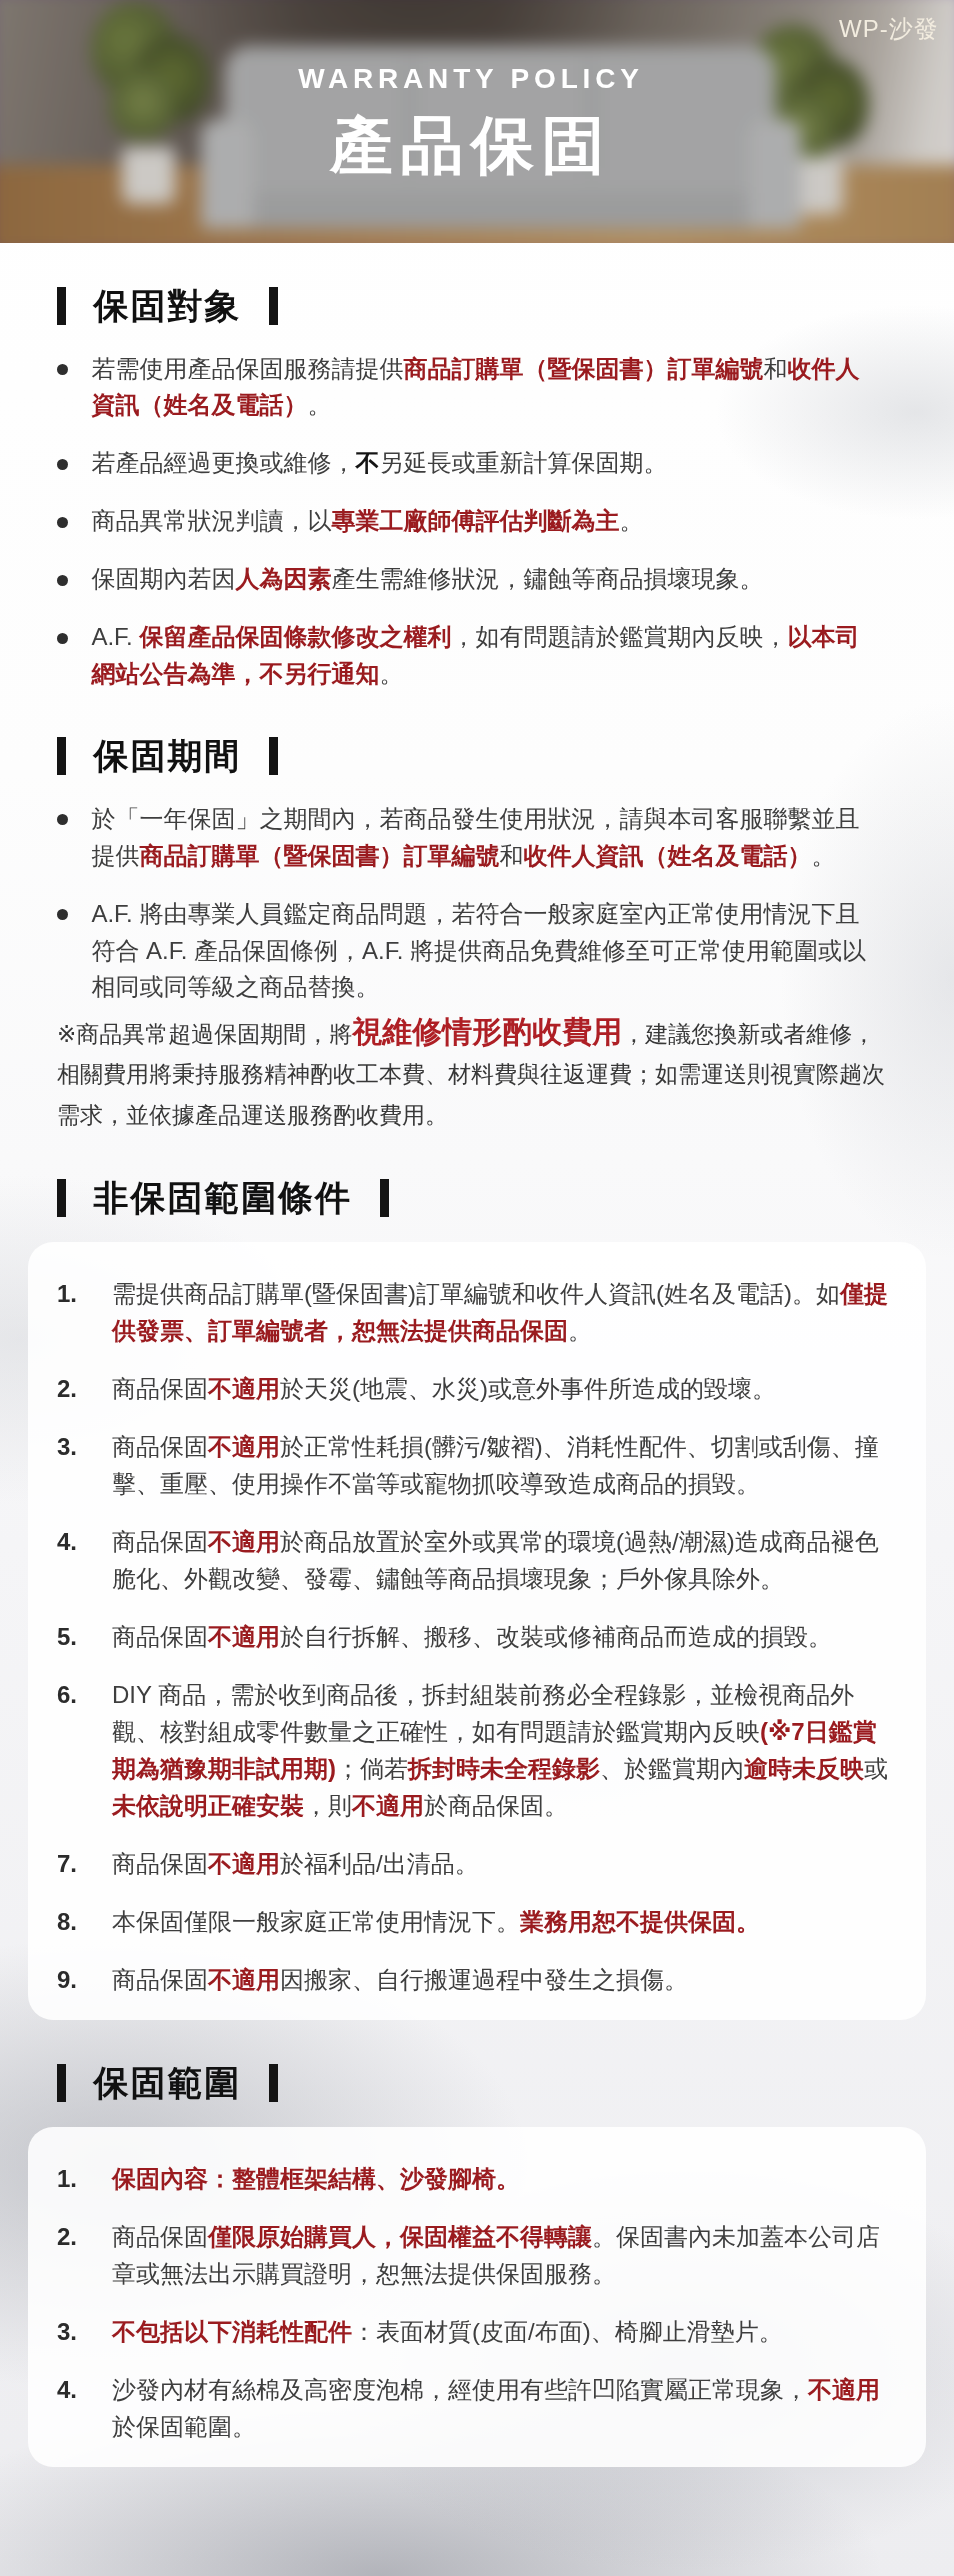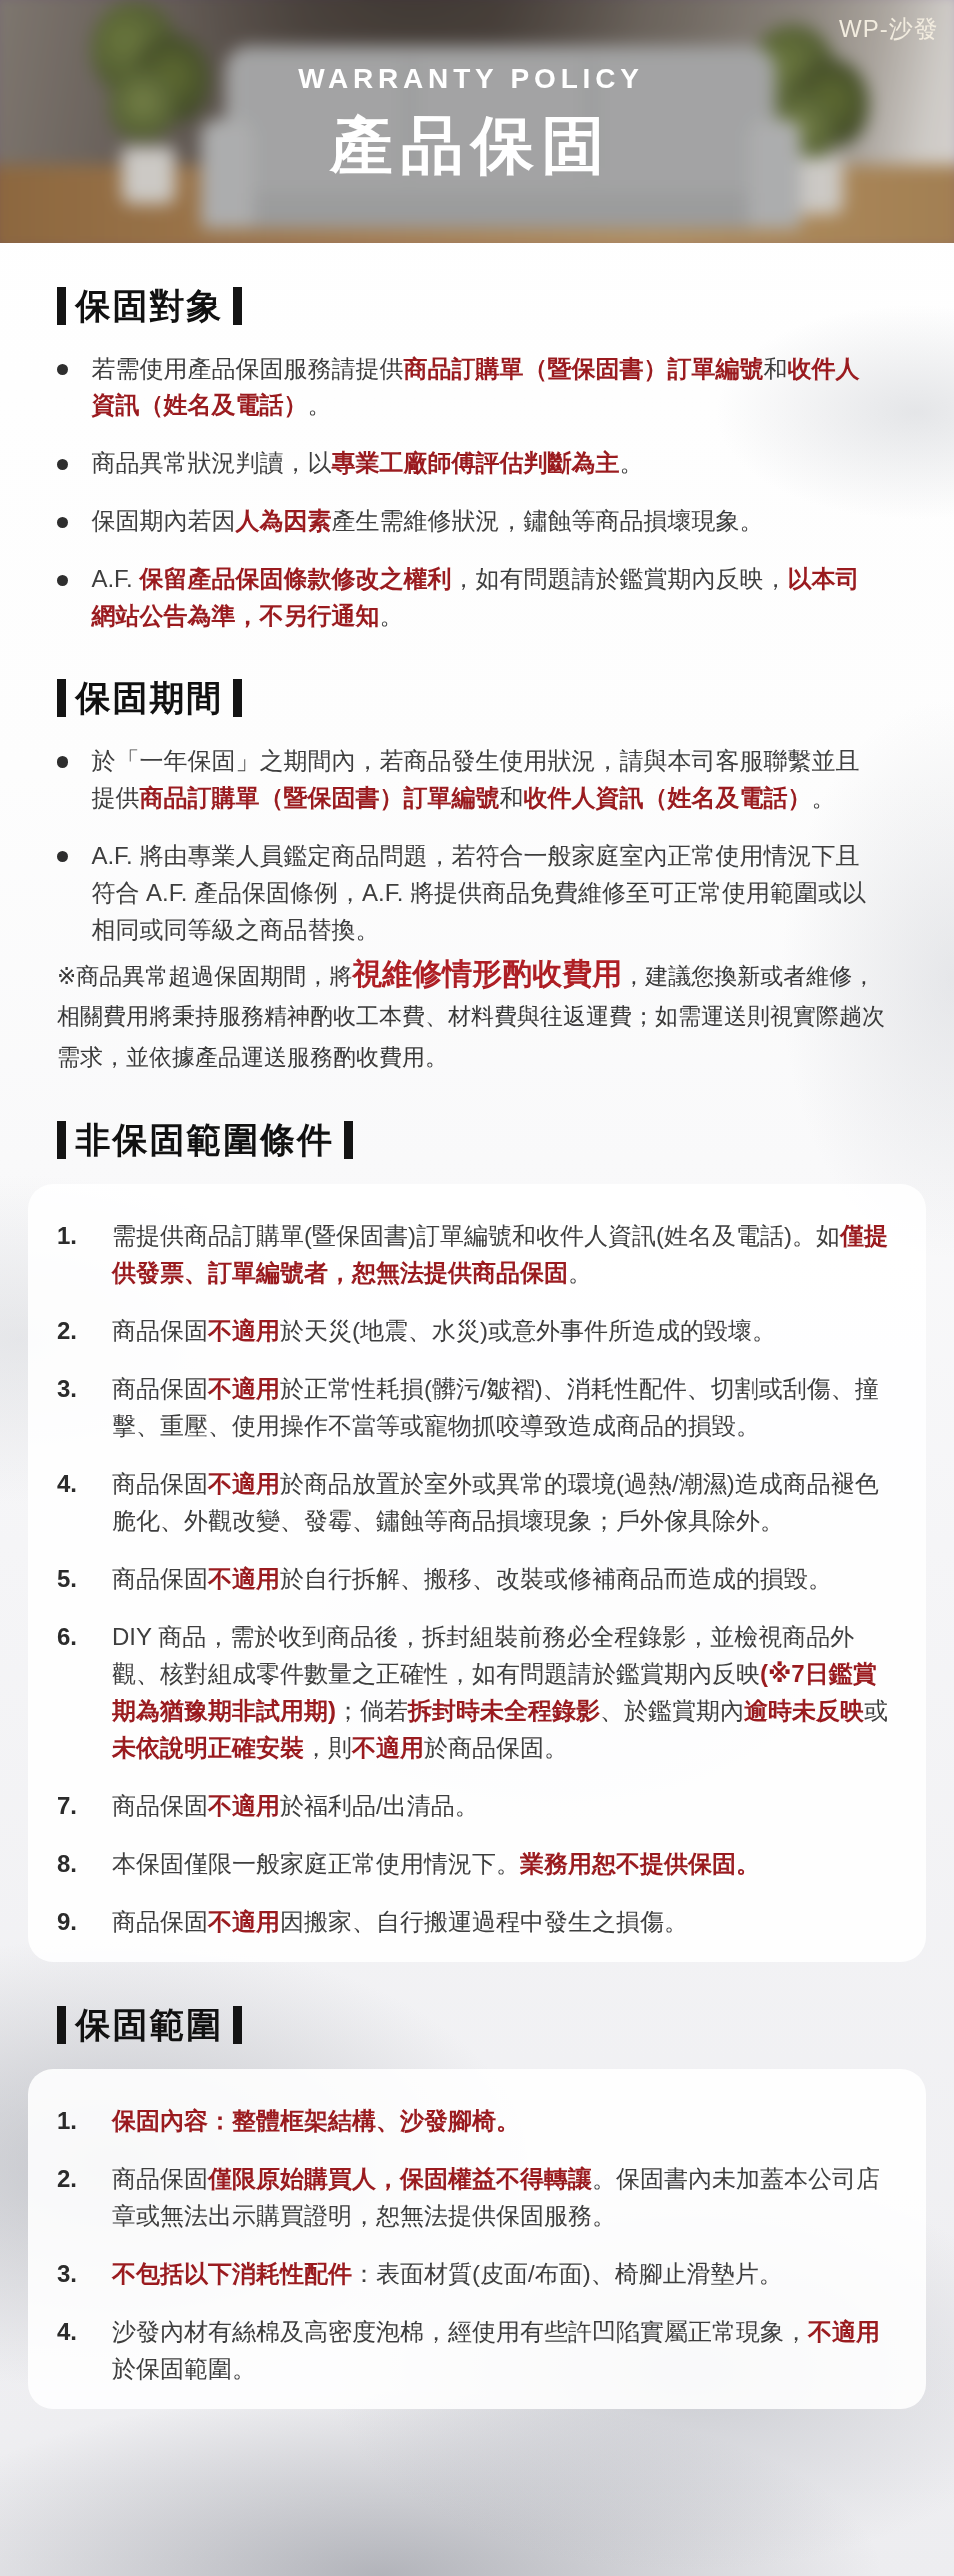--- a/index.html
+++ b/index.html
@@ -45,21 +45,21 @@
   .pot.pl{left:135px;top:160px;}
   .pot.pr{left:803px;top:170px;}
   .hero-overlay{position:absolute;inset:0;background:rgba(70,64,60,.18);}
   .hero-text{position:absolute;left:0;right:12px;top:63px;text-align:center;color:#ffffff;}
   .hero-sub{font-size:28px;font-weight:700;letter-spacing:4.8px;}
   .hero-title{font-size:63px;font-weight:800;letter-spacing:7.6px;margin-top:7.6px;}
   .hero-badge{position:absolute;top:13.4px;right:15.3px;color:#f2ecdf;font-size:24px;letter-spacing:1px;}
   
   #sections-root{padding:0 57px;}
   .section{margin-top:44px;}
-  .sec-head{display:flex;align-items:center;gap:10px;margin:0 0 25px 0;}
+  .sec-head{display:flex;align-items:center;gap:28px;margin:0 0 25px 0;}
   .sec-bar{width:8.6px;height:38px;background:#141414;flex:none;}
   .sec-title{font-size:35px;font-weight:900;color:#111;letter-spacing:1.9px;line-height:1.1;}
   .list{margin:0;padding:0;}
   .item{display:flex;gap:23px;margin-bottom:21px;font-size:24px;line-height:1.54;color:#3e3e3e;}
   .item:last-child{margin-bottom:7.6px;}
   .item .txt{max-width:782px;}
   .dot{flex:none;width:11.4px;height:11.4px;border-radius:50%;background:#2e2e2e;margin-top:13.4px;}
   .num{flex:none;width:32px;font-weight:700;color:#2b2b2b;}
   .rb{color:#9a1b1f;font-weight:800;}
   .b{color:#141414;font-weight:800;}
@@ -109,20 +109,24 @@
         <span class="sec-title">保固對象</span>
         <span class="sec-bar"></span>
       </h2>
       <div class="list">
         <div class="item">
           <span class="dot"></span>
           <span class="txt"><span>若需使用產品保固服務請提供</span><span class="rb">商品訂購單（暨保固書）訂單編號</span><span>和</span><span class="rb">收件人資訊（姓名及電話）</span><span>。</span></span>
         </div>
         <div class="item">
           <span class="dot"></span>
+          <span class="txt"><span>若產品經過更換或維修，</span><span class="b">不</span><span>另延長或重新計算保固期。</span></span>
+        </div>
+        <div class="item">
+          <span class="dot"></span>
           <span class="txt"><span>商品異常狀況判讀，以</span><span class="rb">專業工廠師傅評估判斷為主</span><span>。</span></span>
         </div>
         <div class="item">
           <span class="dot"></span>
           <span class="txt"><span>保固期內若因</span><span class="rb">人為因素</span><span>產生需維修狀況，鏽蝕等商品損壞現象。</span></span>
         </div>
         <div class="item">
           <span class="dot"></span>
           <span class="txt"><span>A.F. </span><span class="rb">保留產品保固條款修改之權利</span><span>，如有問題請於鑑賞期內反映，</span><span class="rb">以本司網站公告為準，不另行通知</span><span>。</span></span>
         </div>

